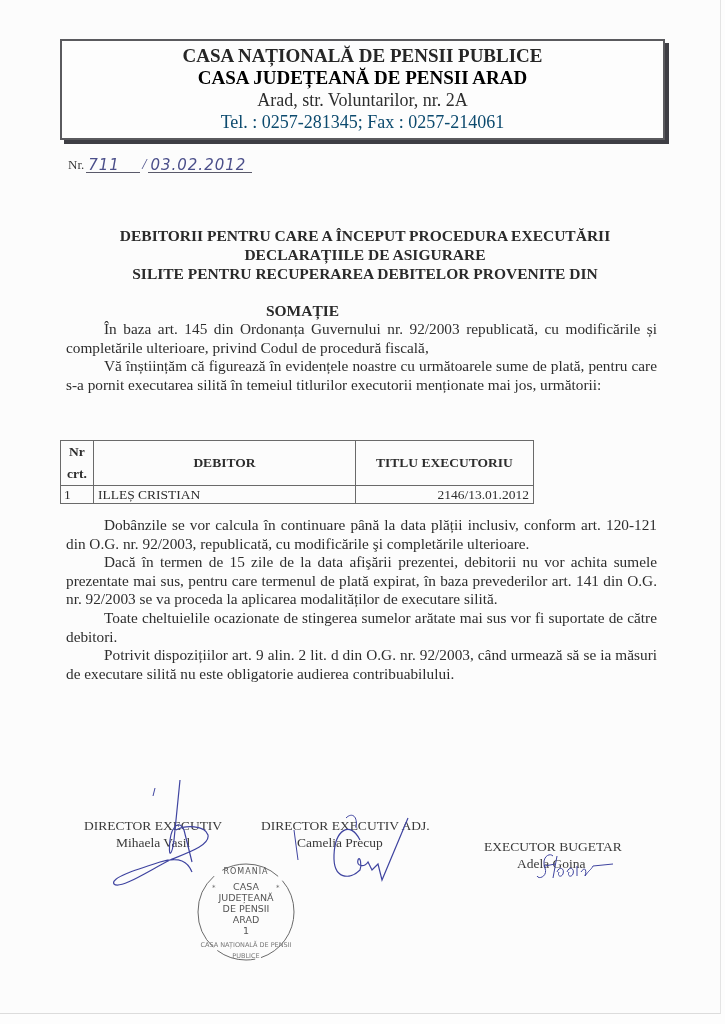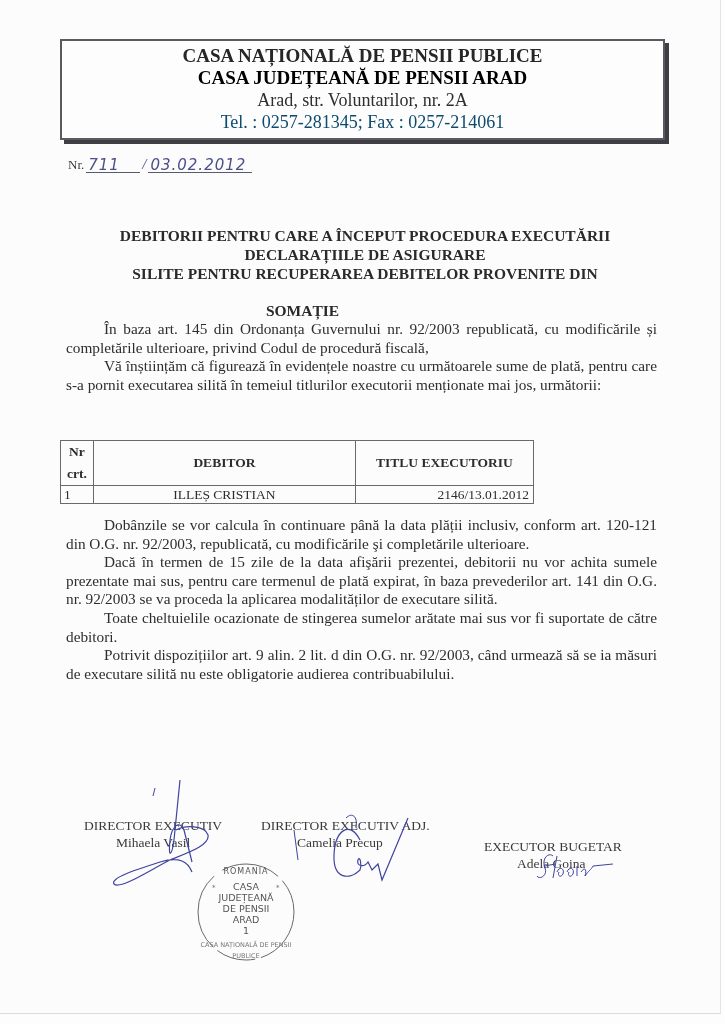--- a/index.html
+++ b/index.html
@@ -135,21 +135,20 @@
       font-weight: bold;
       font-size: 13.5px;
       height: 30px;
       line-height: 22px;
       margin-top: 37px;
     }
     .debtor-table td {
       height: 17px;
       line-height: 15px;
       font-size: 13.5px;
-      text-align: center;
     }
     .col-nr { width: 24px; text-align: center; }
     .col-debitor { width: 255px; }
     .col-titlu { width: 170px; }
     .debtor-table td.col-nr { text-align: left; padding-left: 3px; }
     .debtor-table td.col-titlu { text-align: right; }
 
     
     .sig {
       position: absolute;

